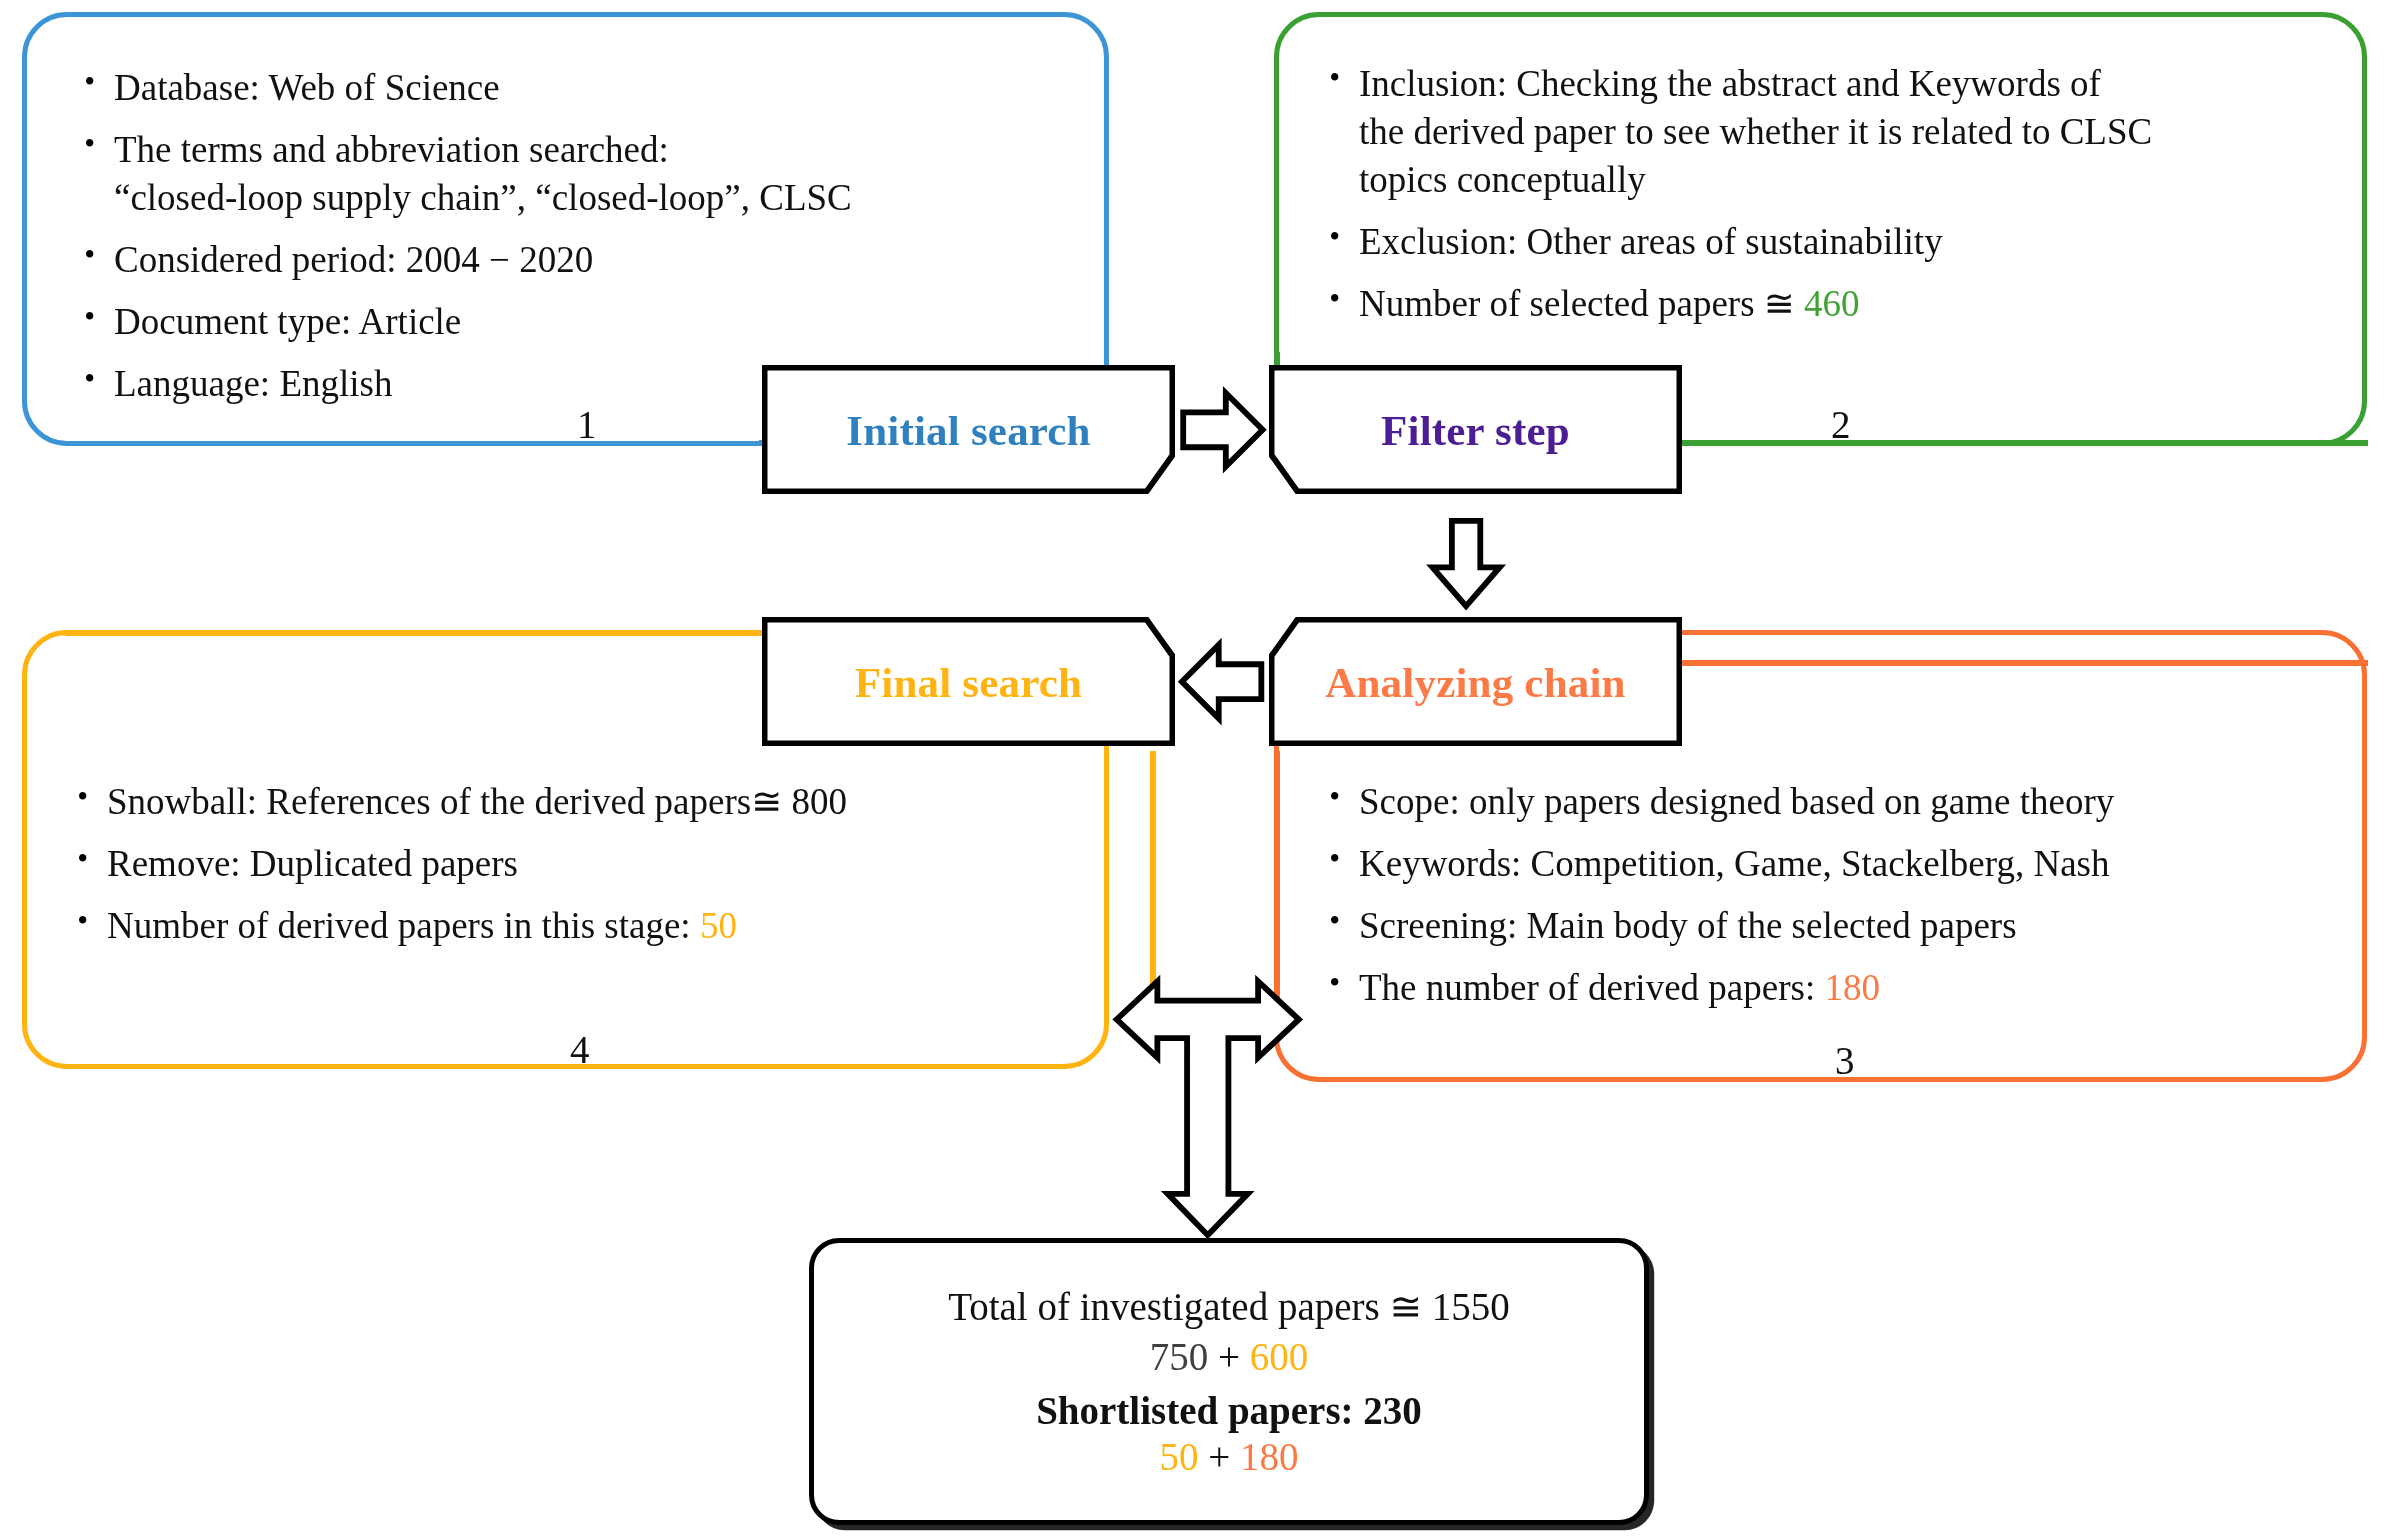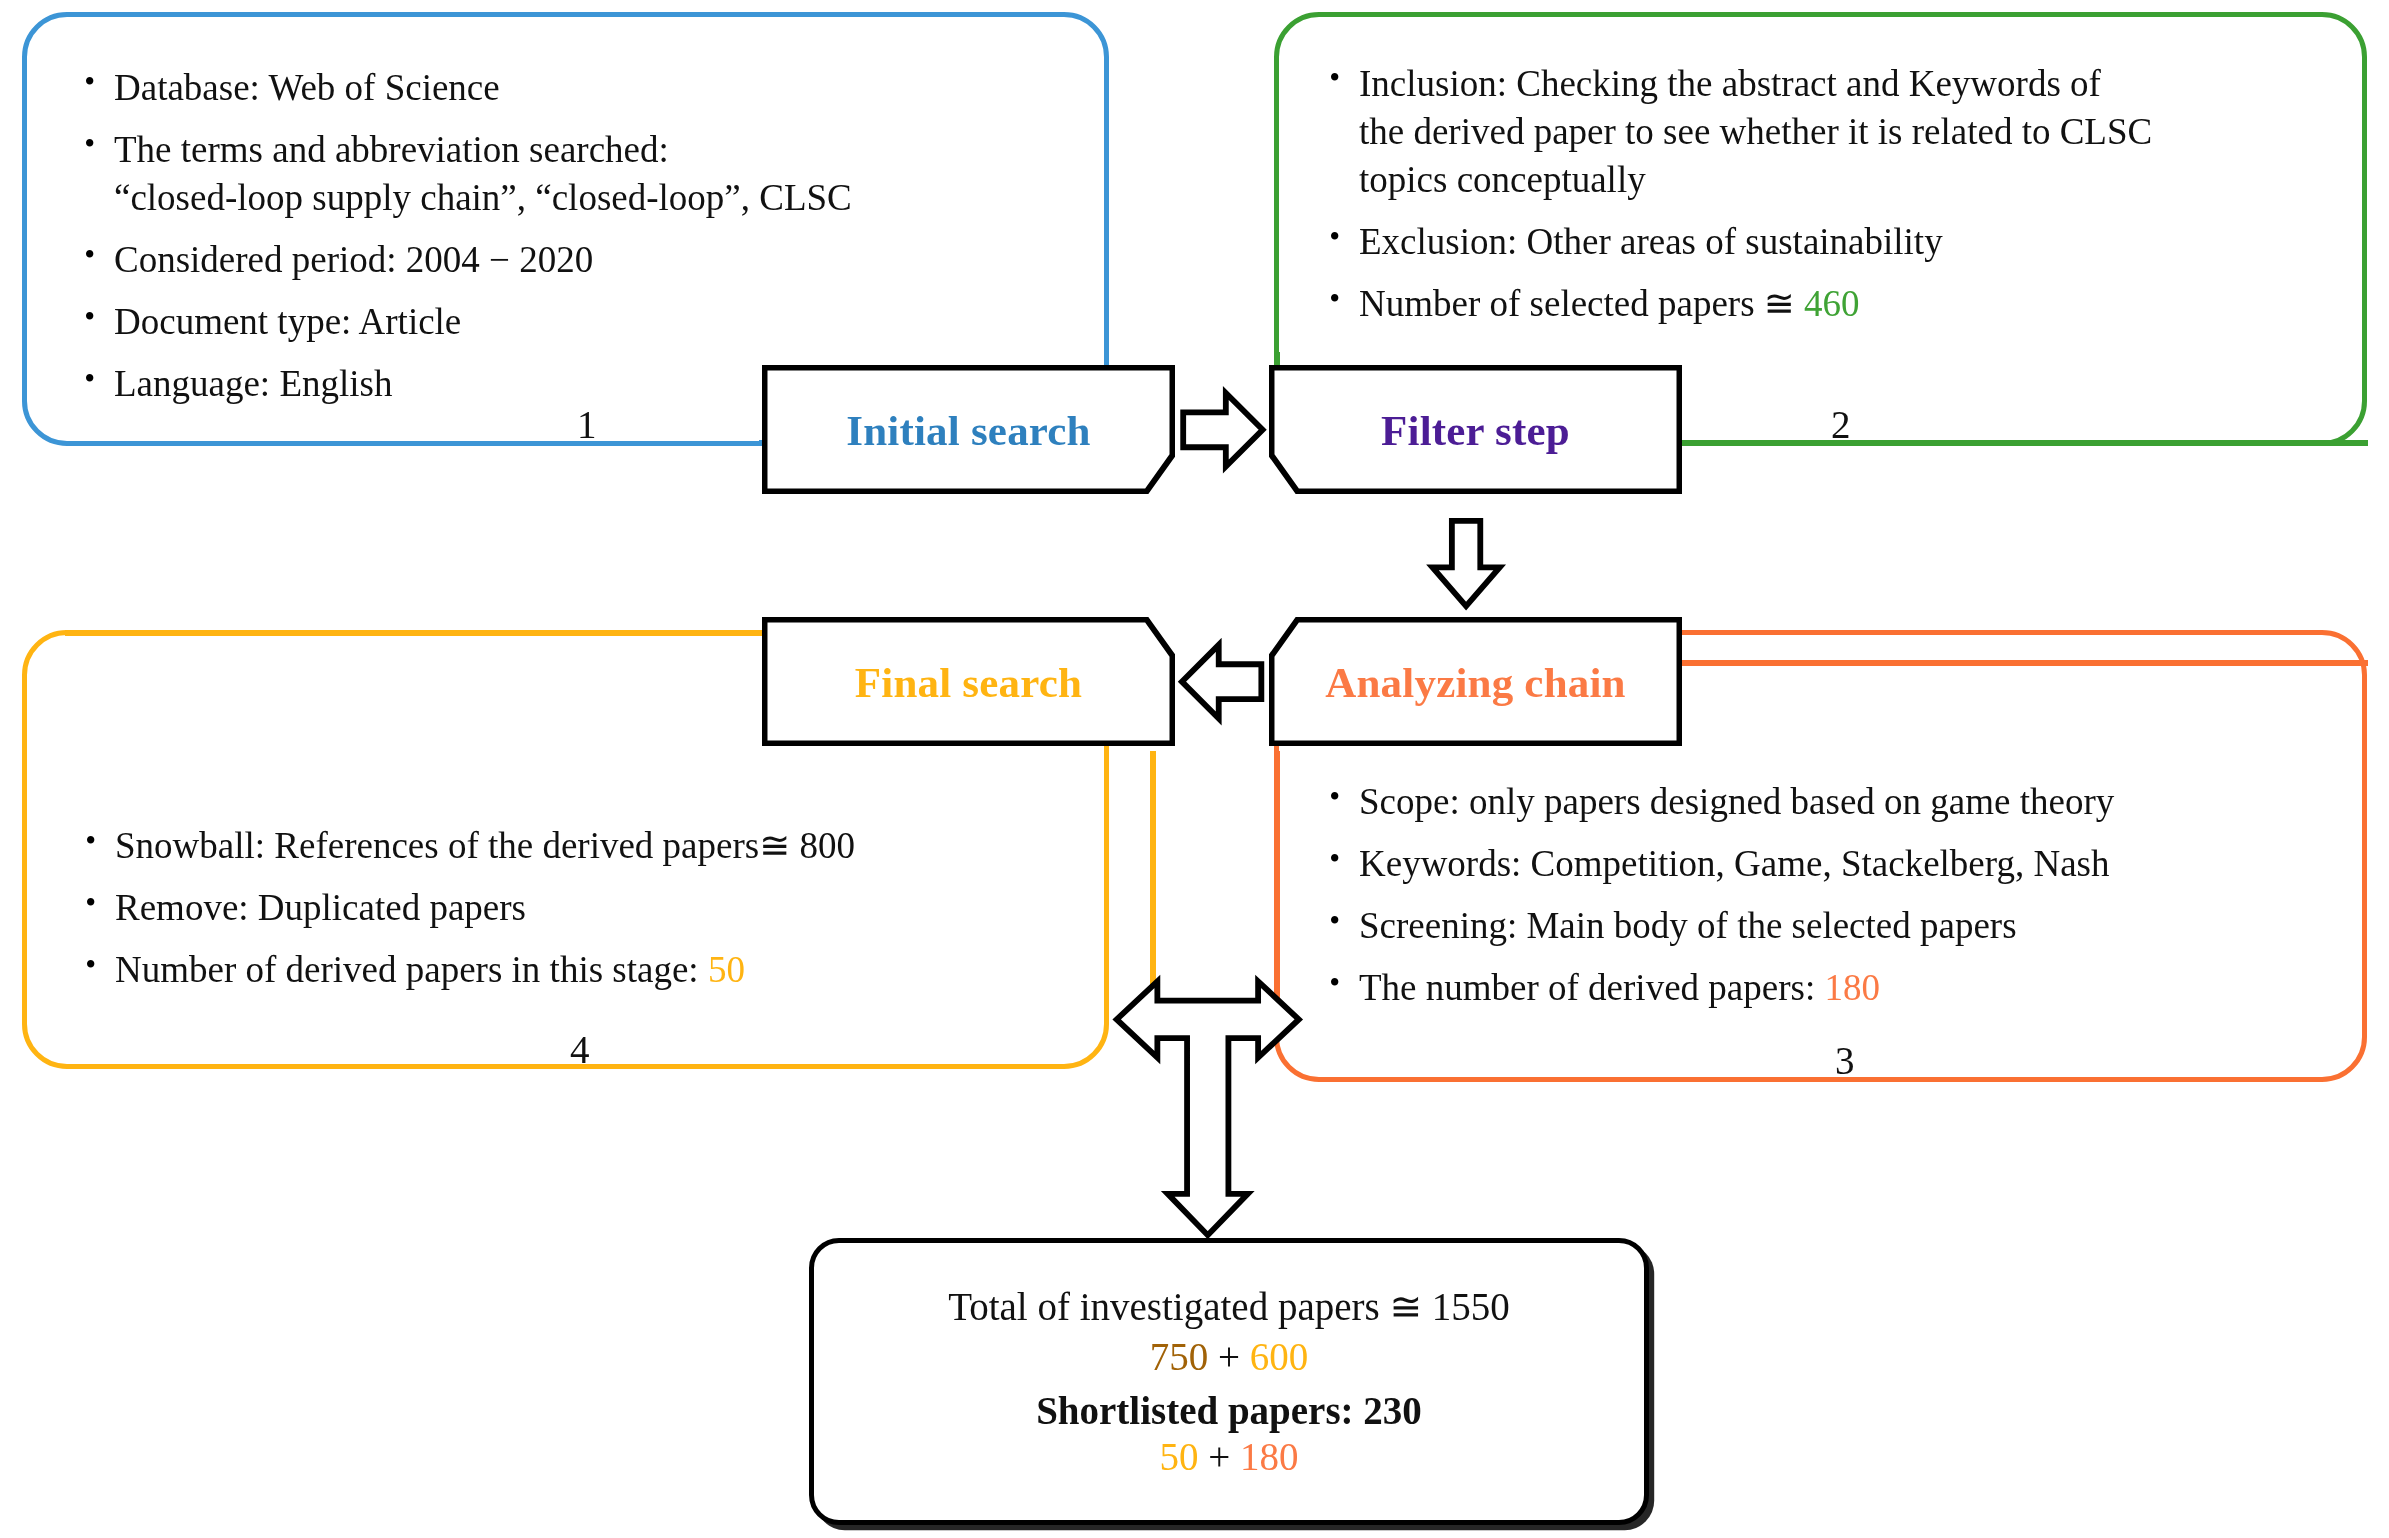--- a/index.html
+++ b/index.html
@@ -67,21 +67,21 @@
       <li style="text-align:justify;">Inclusion: Checking the abstract and Keywords of
 the derived paper to see whether it is related to CLSC
 topics conceptually</li>
       <li>Exclusion: Other areas of sustainability</li>
       <li><span>Number of selected papers ≅ </span><span class="hilite" style="color:#3FA335;">460</span></li>
     </ul>
     <div class="panel-num" style="left:552px;bottom:-3.9px;">2</div>
   </div>
 
   <div class="panel" style="left:22px;top:630px;width:1087px;height:439px;border-width:5.8px;border-color:#FFB412;">
-    <ul class="bullets" style="left:48px;top:143px;width:1008px;margin-top:44px;">
+    <ul class="bullets" style="left:40px;top:143px;width:1008px;">
       <li>Snowball: References of the derived papers≅ 800</li>
       <li>Remove: Duplicated papers</li>
       <li><span>Number of derived papers in this stage: </span><span class="hilite" style="color:#FFB412;">50</span></li>
     </ul>
     <div class="panel-num" style="left:543px;bottom:-5.2px;">4</div>
   </div>
 
   <div class="panel" style="left:1274px;top:630px;width:1093px;height:452px;border-width:5.8px;border-color:#FA7032;">
     <ul class="bullets" style="left:40px;top:143px;width:1027px;">
       <li>Scope: only papers designed based on game theory</li>
@@ -152,21 +152,21 @@
                H1792 V1519 L1729 1578 L1792 1637 V1607 H1838
                V1848 H1808 L1870 1912 L1932 1848 H1902
                V1607 H1948 V1637 L2011 1578 L1948 1519 V1549 H1902
                Z" fill="#ffffff" stroke="#000000" stroke-width="9" stroke-linejoin="miter"></path>
     </g>
   </svg>
 
   <div class="summary" style="left:809px;top:1238px;width:840px;height:287px;">
     <div class="l1">Total of investigated papers ≅ 1550</div>
     <div class="l2">
-      <span style="color:#a16207;">750</span><span style="color:#111;"> + </span><span style="color:#FFB412;">600</span>
+      <span style="color:#404040;">750</span><span style="color:#111;"> + </span><span style="color:#FFB412;">600</span>
     </div>
     <div class="l3">Shortlisted papers: 230</div>
     <div class="l4">
       <span style="color:#FFB412;">50</span><span style="color:#111;"> + </span><span style="color:#FB7A45;">180</span>
     </div>
   </div>
 
 </div>
 
 

